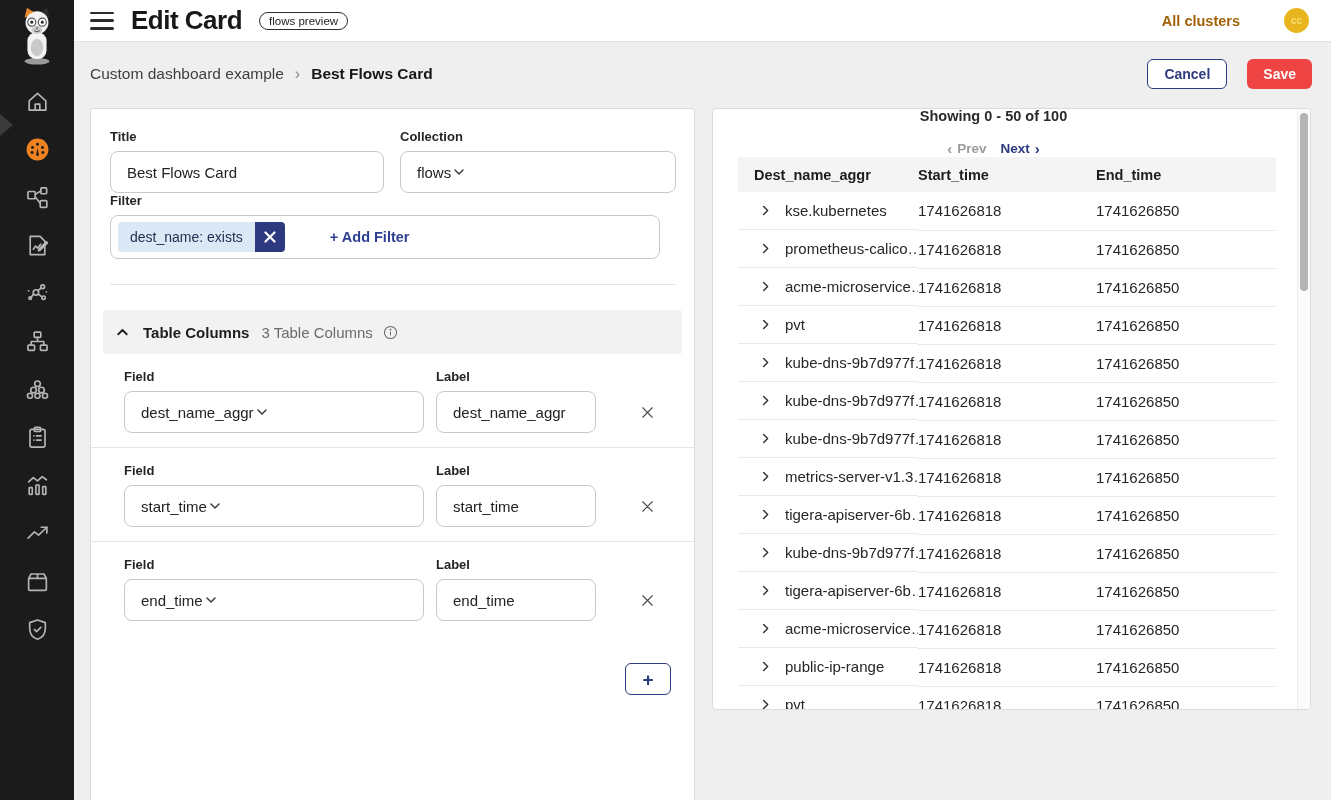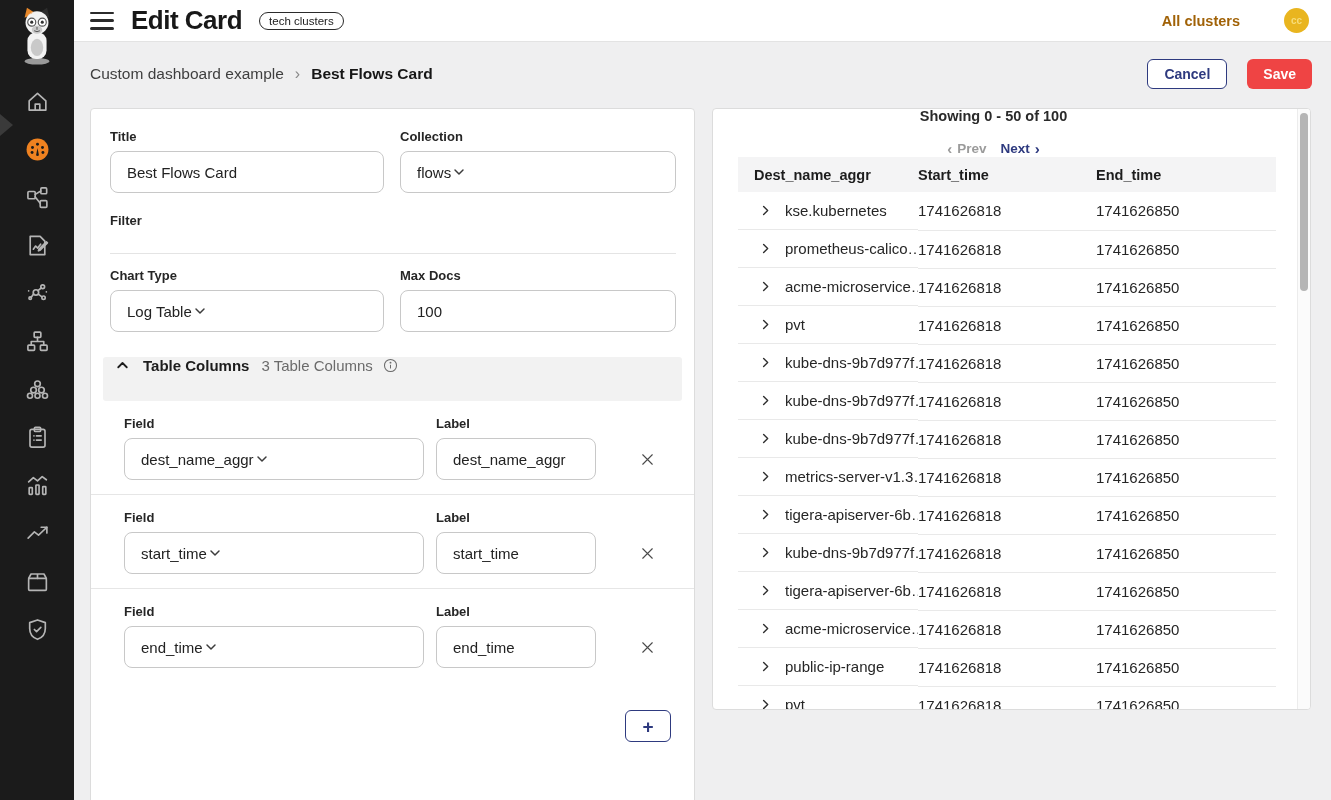--- a/index.html
+++ b/index.html
@@ -42,33 +42,33 @@
   .form-card { position:absolute; left:16px; top:66px; width:605px; bottom:-4px; background:#fff;
     border:1px solid #DCDCDC; border-radius:4px 4px 0 0; overflow:hidden; }
   .fc-pad { padding:20px 18px 0 19px; }
   .form-label { font-size:13px; font-weight:700; color:#262626; margin-bottom:7px; }
   .two-col { display:grid; grid-template-columns:274px 1fr; column-gap:16px; }
   .text-input { height:42px; width:100%; border:1px solid #C8C8C8; border-radius:8px; padding:0 16px;
     font-size:15px; color:#222; font-family:inherit; background:#fff; }
   .select { height:42px; border:1px solid #C8C8C8; border-radius:8px; background:#fff; display:flex;
     align-items:center; justify-content:flex-start; padding:0 13px 0 16px; font-size:15px; color:#222; cursor:pointer; }
   .select svg { width:16px; height:16px; stroke:#3c3c3c; fill:none; stroke-width:2.2; stroke-linecap:round; stroke-linejoin:round; }
-  .filter-section { margin-top:20px; }
+  .filter-section { }
   .filter-box { height:44px; width:calc(100% - 16px); border:1px solid #C8C8C8; border-radius:8px;
     display:flex; align-items:center; padding:0 7px; }
   .chip { display:flex; align-items:stretch; height:30px; }
   .chip-label { background:#DBE9F7; color:#20304f; font-size:14px; display:flex; align-items:center;
     padding:0 12px; border-radius:4px 0 0 4px; }
   .chip-x { background:#2E3A7F; width:30px; border-radius:0 4px 4px 0; display:flex; align-items:center;
     justify-content:center; cursor:pointer; border:none; }
   .chip-x svg { width:12px; height:12px; stroke:#fff; stroke-width:2.2; stroke-linecap:round; }
   .add-filter { margin-left:45px; color:#2E3F92; font-size:14.5px; font-weight:600; cursor:pointer; }
   .divider { border:none; border-top:1px solid #E4E4E4; margin:25px 0 14px 0; }
   .section-band { margin:25px 12px 0 12px; background:#F2F2F2; border-radius:3px; height:44px;
-    display:flex; align-items:flex-start; padding:0 11px; cursor:pointer; }
+    display:flex; align-items:center; padding:0 11px; cursor:pointer; }
   .section-band svg.chev { width:17px; height:17px; stroke:#1d1d1d; fill:none; stroke-width:2.6; stroke-linecap:round; stroke-linejoin:round; }
   .section-title { font-size:15px; font-weight:700; color:#1d1d1d; margin-left:12px; }
   .section-count { font-size:15px; color:#6b6b6b; margin-left:12px; }
   .info-ic { margin-left:9px; display:flex; }
   .info-ic svg { width:17px; height:17px; stroke:#6b6b6b; fill:none; stroke-width:1.5; }
   .col-editor { padding:15px 35px 14px 33px; border-bottom:1px solid #E6E6E6;
     display:grid; grid-template-columns:300px 160px 1fr; column-gap:12px; align-items:center; }
   .col-editor:last-child { border-bottom:none; }
   .ce-x { justify-self:end; background:none; border:none; cursor:pointer; display:flex; padding:2px; }
   .ce-x svg { width:19px; height:19px; stroke:#4a4a4a; stroke-width:1.4; stroke-linecap:round; }
@@ -217,21 +217,21 @@
   </div>
 </nav>
 
 <header class="topbar">
   <div class="hamburger">
       <span></span>
       <span></span>
       <span></span>
     </div>
   <div class="app-title">Edit Card</div>
-  <div class="badge">tech clusters</div>
+  <div class="badge">flows preview</div>
   <div class="topbar-right">
     <div class="cluster-scope">All clusters</div>
     <div class="avatar">cc</div>
   </div>
 </header>
 
 <main class="content">
 
   <div class="crumb-row">
     <span class="crumb-parent">Custom dashboard example</span>
@@ -256,39 +256,35 @@
             <span>flows</span>
             <svg viewBox="0 0 24 24">
                 <polyline points="6 9 12 15 18 9"></polyline>
               </svg>
           </div>
         </div>
       </div>
 
       <div class="filter-section">
         <div class="form-label">Filter</div>
-      </div>
-
-      <hr class="divider">
-
-      <div class="two-col">
-        <div>
-          <div class="form-label">Chart Type</div>
-          <div class="select">
-            <span>Log Table</span>
-            <svg viewBox="0 0 24 24">
-                <polyline points="6 9 12 15 18 9"></polyline>
-              </svg>
+        <div class="filter-box">
+          <div class="chip">
+            <span class="chip-label">dest_name: exists</span>
+            <button class="chip-x">
+              <svg viewBox="0 0 12 12">
+                  <path d="M1.5 1.5 L10.5 10.5 M10.5 1.5 L1.5 10.5"></path>
+                </svg>
+            </button>
           </div>
-        </div>
-        <div>
-          <div class="form-label">Max Docs</div>
-          <input class="text-input" value="100" style="">
+          <span class="add-filter">+ Add Filter</span>
         </div>
       </div>
+
+      <hr class="divider">
+
     </div>
 
     <div class="section-band">
       <svg class="chev" viewBox="0 0 24 24">
           <polyline points="6 14.5 12 8.5 18 14.5"></polyline>
         </svg>
       <span class="section-title">Table Columns</span>
       <span class="section-count">3 Table Columns</span>
       <span class="info-ic">
         <svg viewBox="0 0 24 24">

